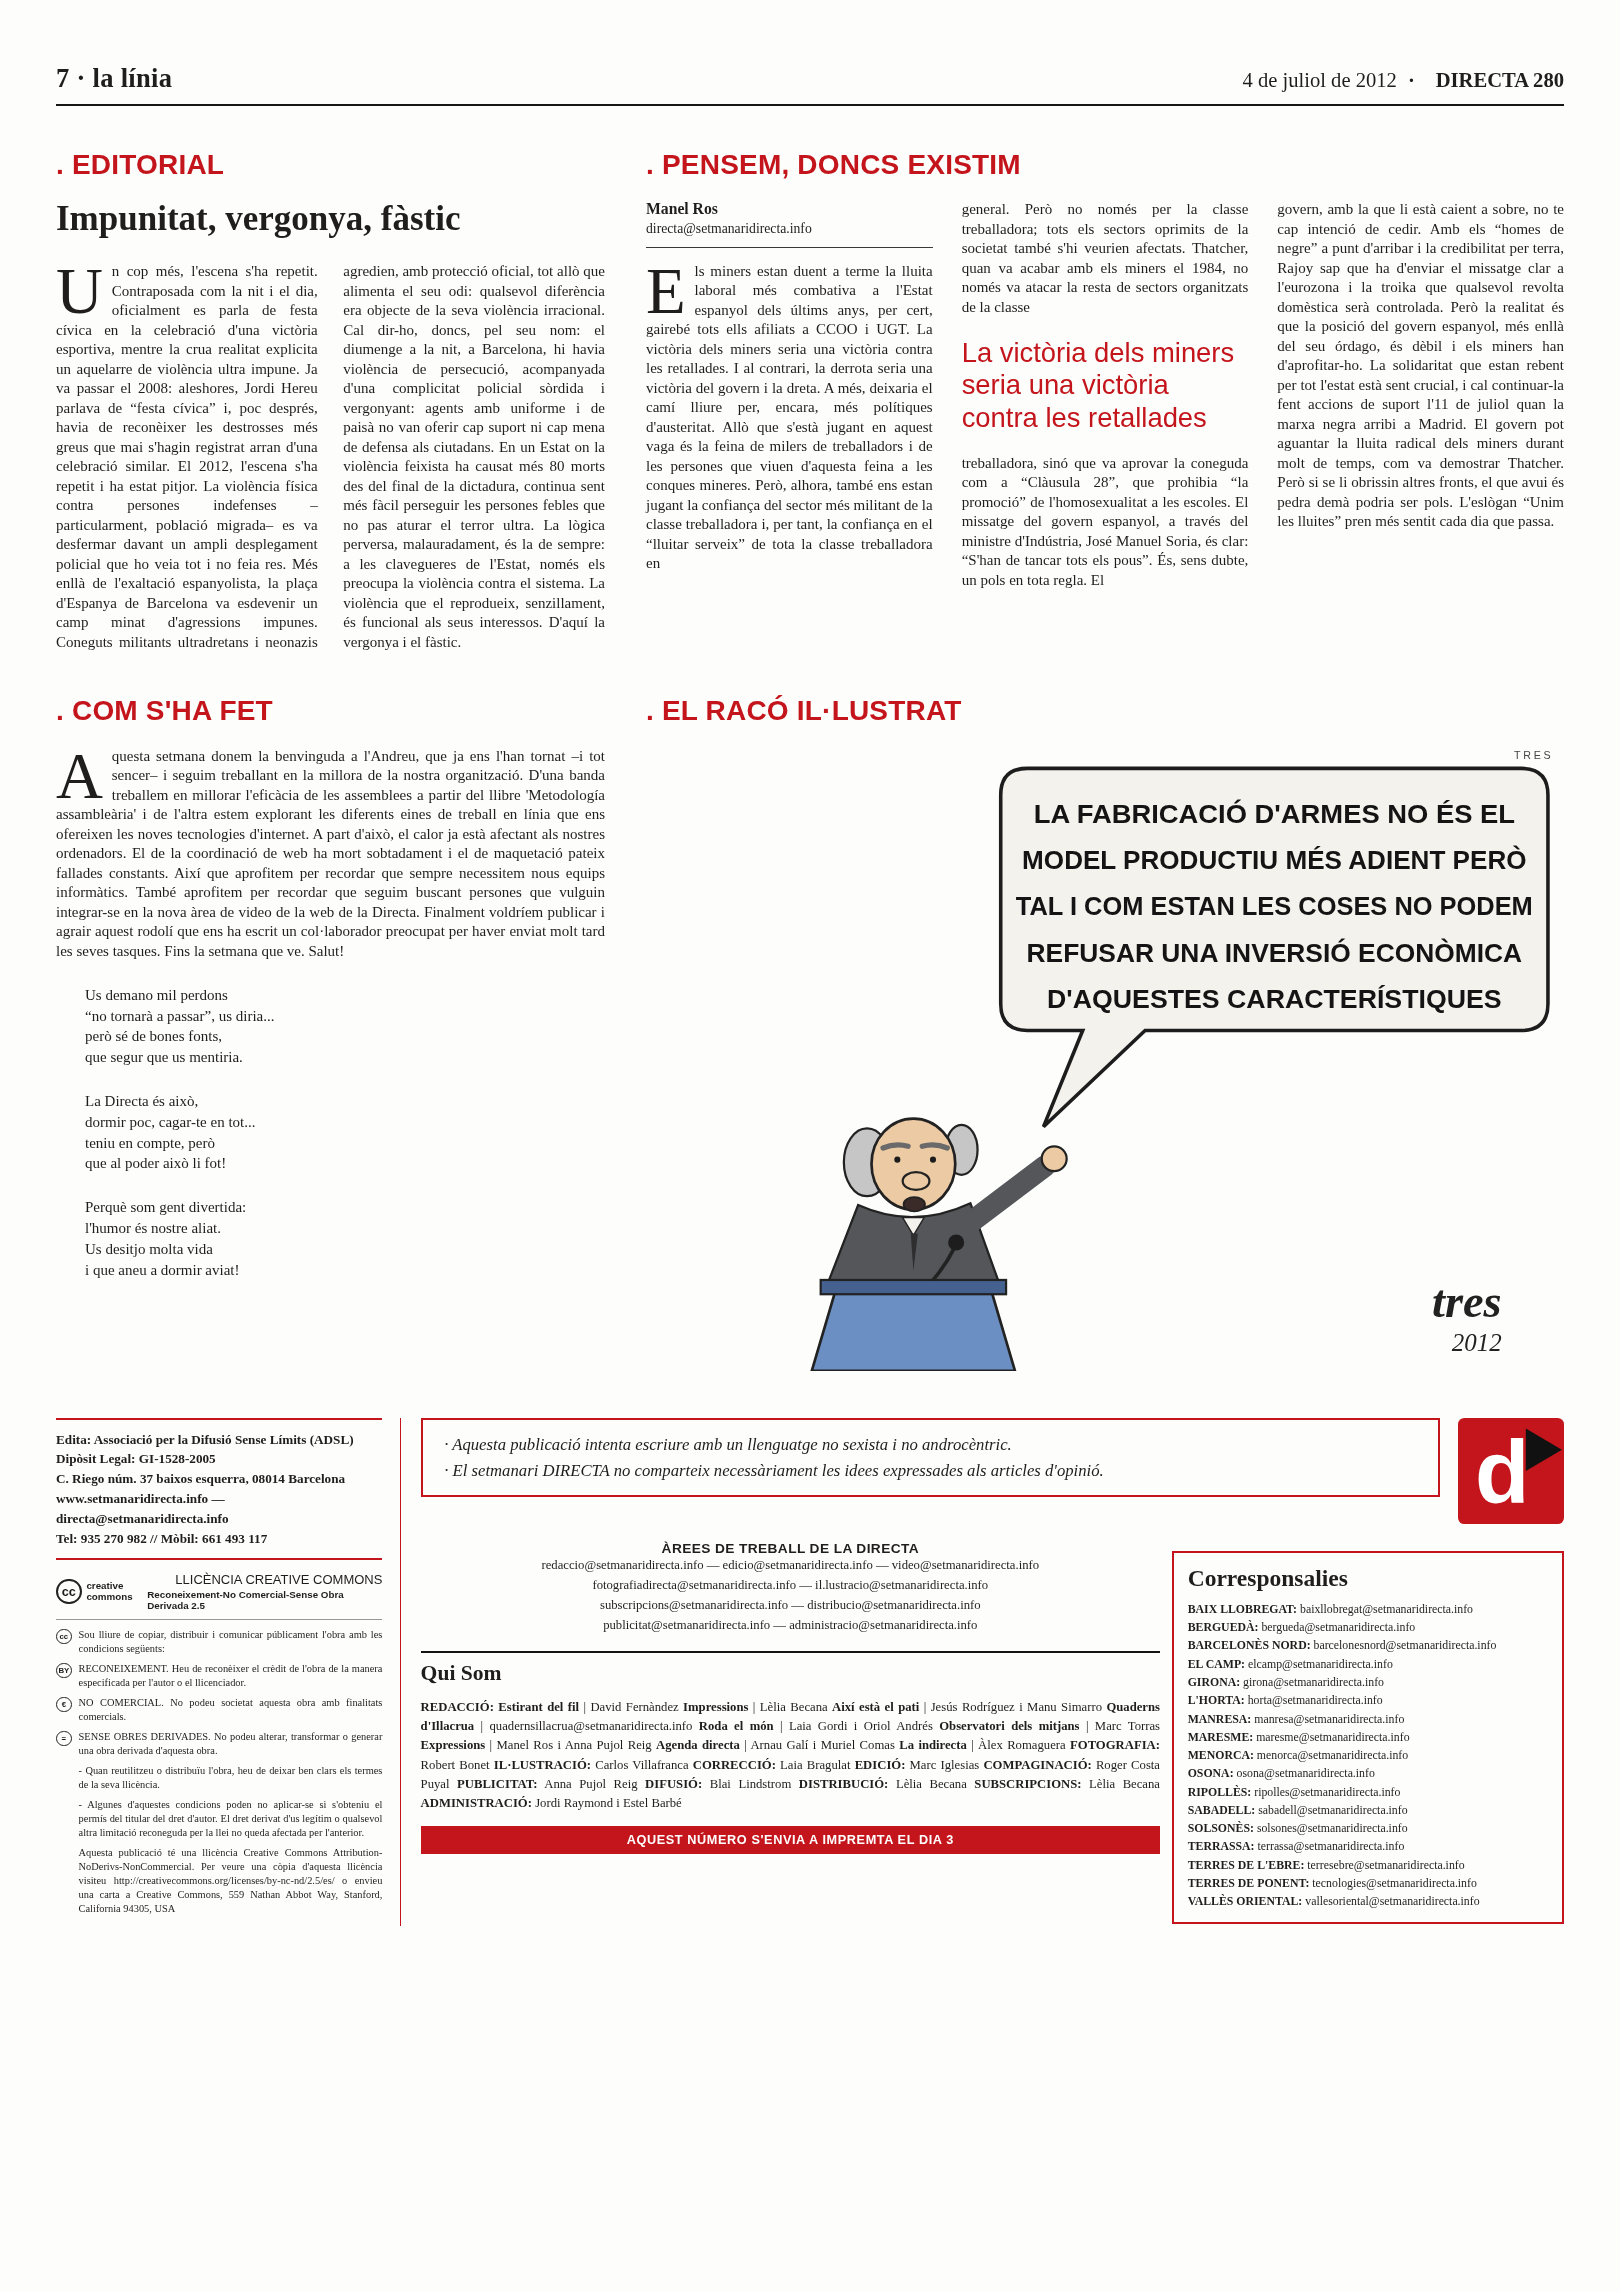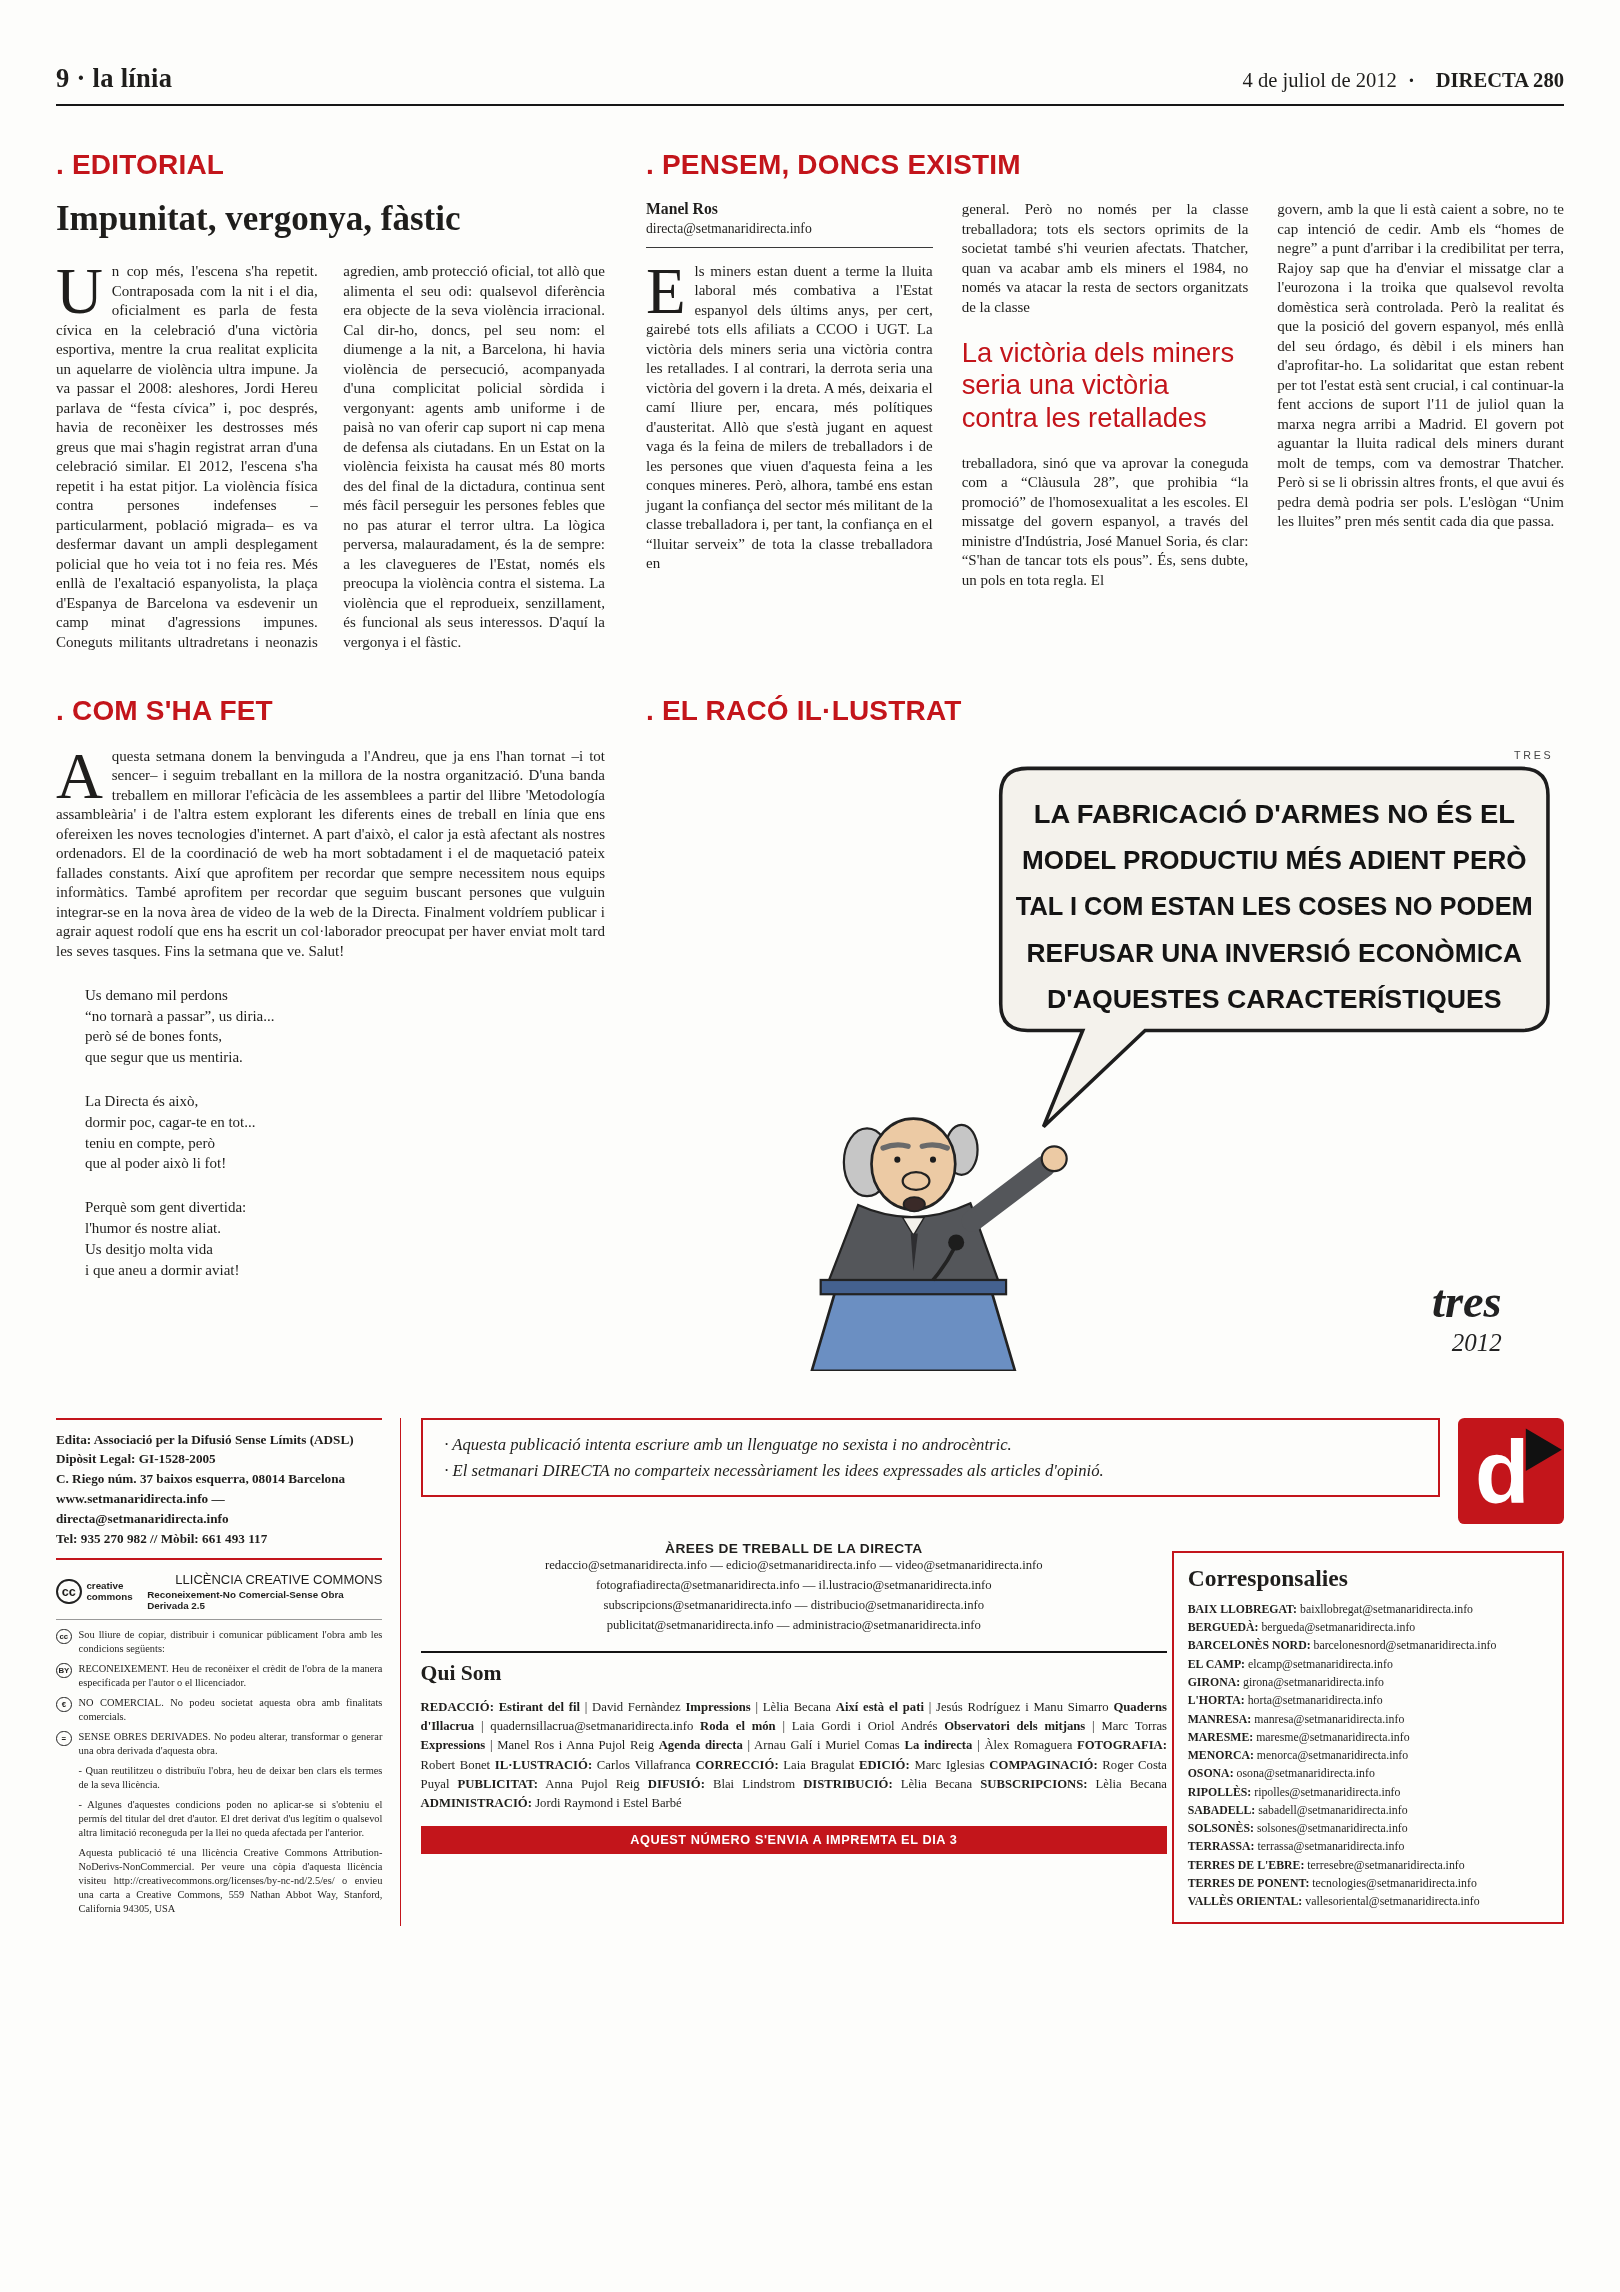--- a/index.html
+++ b/index.html
@@ -105,21 +105,21 @@
   }
   .lic-badge:empty{visibility:hidden;}
   .f-main{flex:1;padding-left:19.6px;display:flex;flex-direction:column;}
   .f-top{display:flex;gap:17.6px;align-items:flex-start;}
   .statements{
     flex:1;border:2px solid var(--accent);padding:11.8px 21.6px;
     font-style:italic;font-size:16.7px;line-height:1.55;
   }
   .d-logo{flex:0 0 106px;}
   .d-logo svg{display:block;width:106px;height:106px;}
-  .f-bottom{display:flex;margin-top:13.7px;gap:5px;}
+  .f-bottom{display:flex;margin-top:13.7px;gap:12px;}
   .f-mid{flex:1;min-width:0;}
   .areas{text-align:center;padding:3.9px 0 9.8px 0;}
   .areas-title{font-family:"Liberation Sans",sans-serif;font-weight:bold;font-size:13.7px;letter-spacing:0.4px;}
   .area-line{font-size:12.7px;line-height:1.55;}
   .quisom{border-top:2.9px solid #141414;margin-top:5.9px;padding-top:7.8px;}
   .qs-title{font-size:21.6px;font-weight:bold;margin:0 0 7.8px 0;}
   .qs-body{font-size:12.7px;line-height:1.5;text-align:justify;}
   .qs-body b{font-weight:bold;}
   .banner{
     margin-top:13.7px;background:var(--accent);color:#fff;
@@ -131,21 +131,21 @@
   .corr-title{font-size:23.5px;font-weight:bold;margin:0 0 7.8px 0;}
   .corr-row{font-size:11.8px;line-height:1.55;}
   .corr-region{font-weight:bold;}
 </style>
 </head>
 <body>
 
 <div class="page">
 
   <header class="masthead">
-    <div class="mh-left">9 · la línia</div>
+    <div class="mh-left">7 · la línia</div>
     <div class="mh-right">
       <span>4 de juliol de 2012</span>
       <span class="sep">·</span>
       <span class="issue">DIRECTA 280</span>
     </div>
   </header>
 
   <section class="row">
 
     <article class="col-left">

